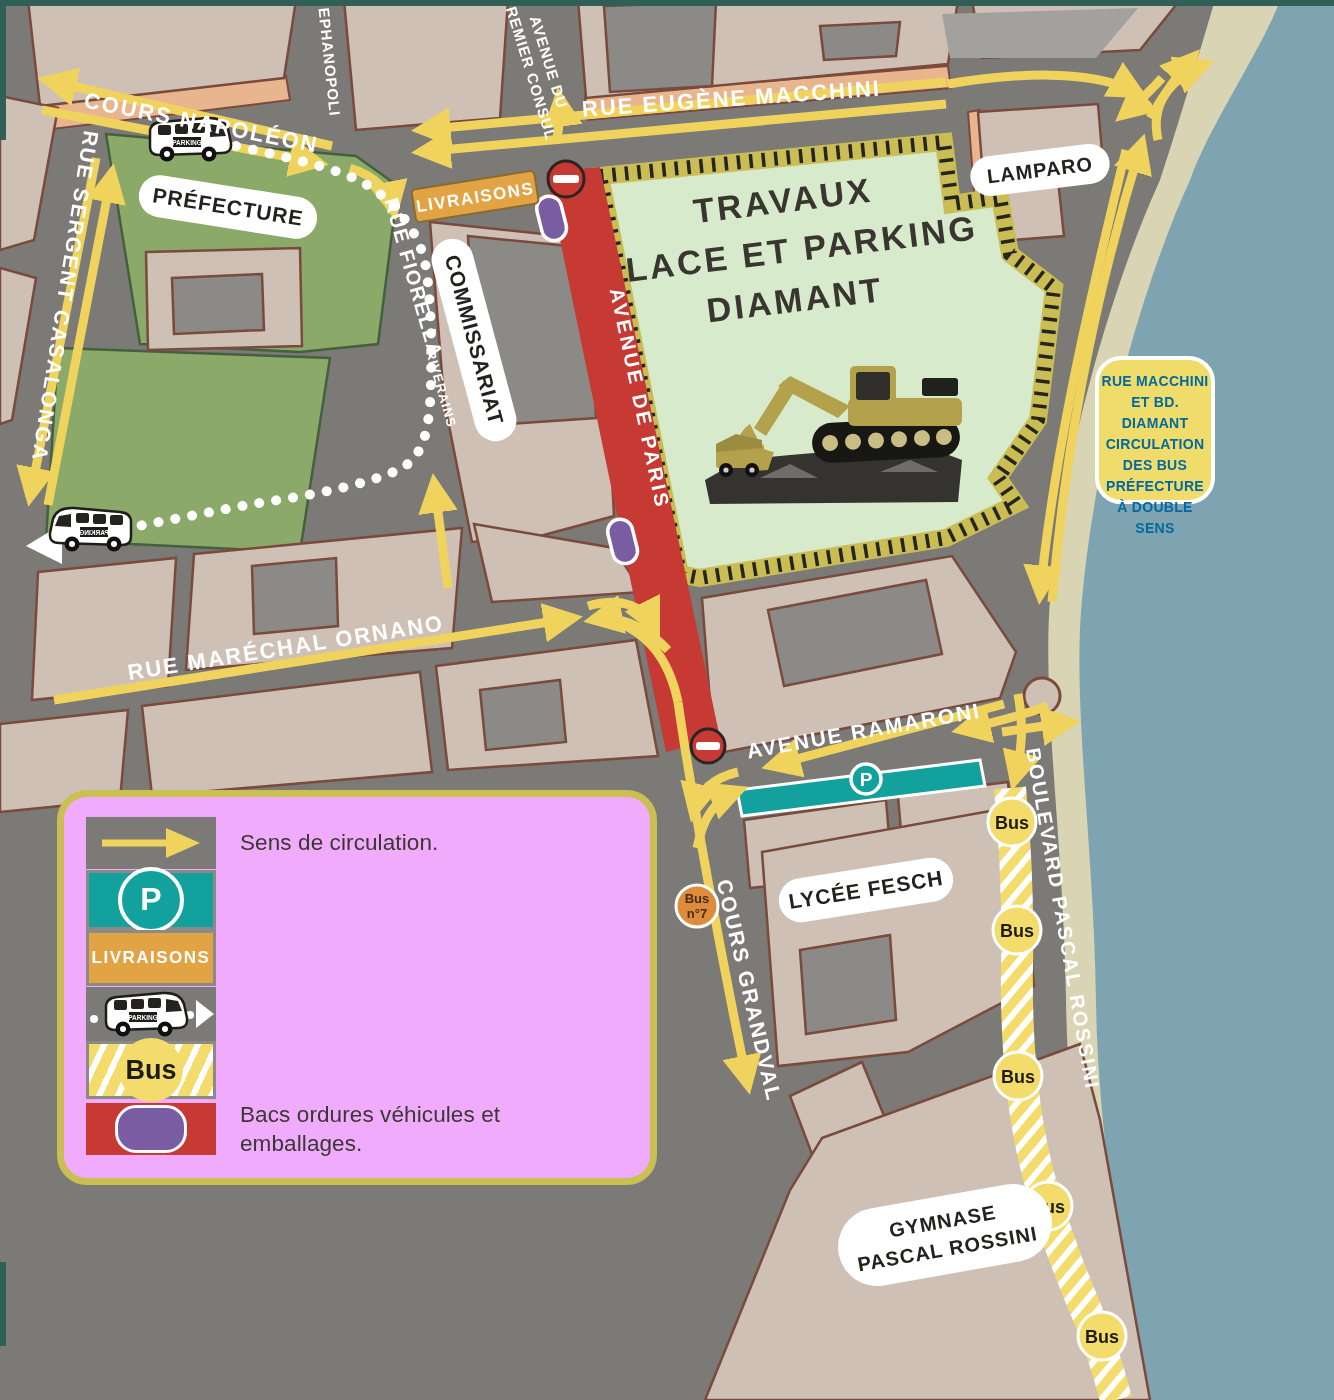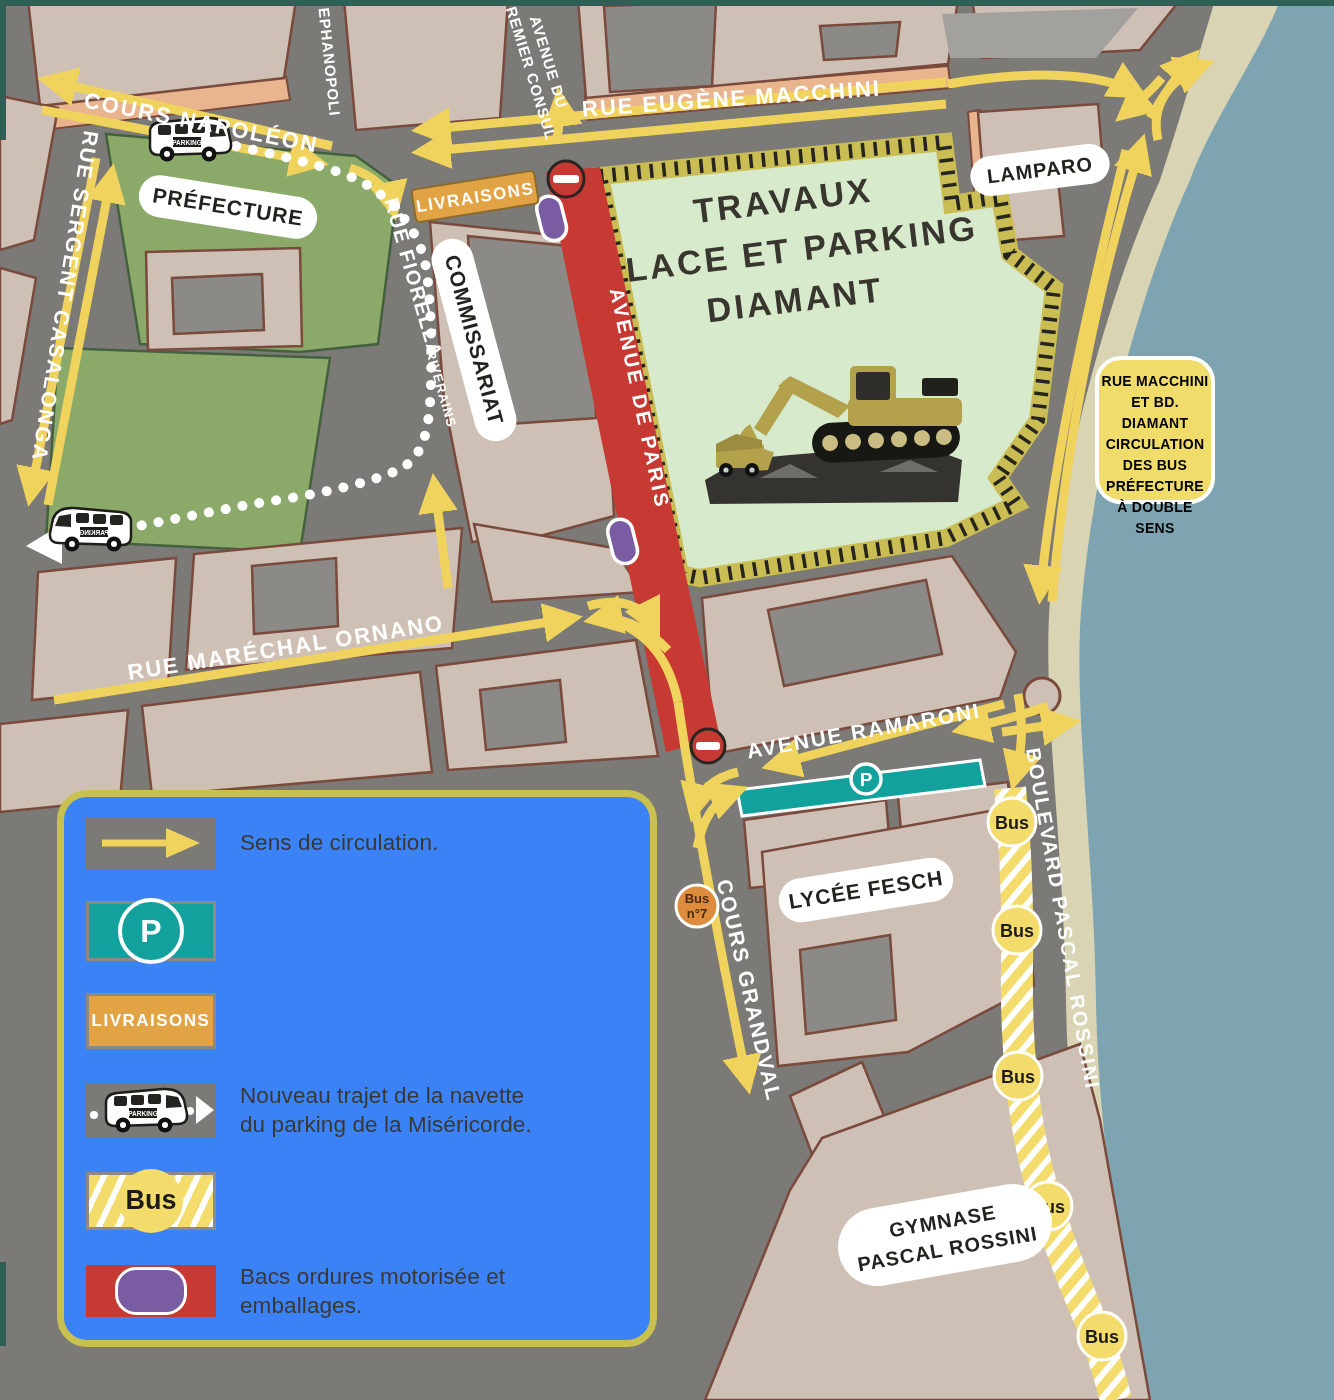--- a/index.html
+++ b/index.html
@@ -8,25 +8,25 @@
   .stage > svg{position:absolute;left:0;top:0;}
   svg text{font-family:"Liberation Sans",sans-serif;}
   .street{fill:#ffffff;font-weight:bold;}
   .pill-text{fill:#23221e;font-weight:bold;}
   .construction-title{fill:#38362f;font-weight:bold;letter-spacing:3px;}
 
   
   .notice{position:absolute;left:1095px;top:356px;width:120px;height:148px;
           background:#f0dc6a;border:4px solid #ffffff;border-radius:26px;
           box-sizing:border-box;padding-top:11px;text-align:center;
-          font-size:14px;font-weight:bold;color:#000000;line-height:21px;letter-spacing:.3px;}
+          font-size:14px;font-weight:bold;color:#0369a1;line-height:21px;letter-spacing:.3px;}
 
   
-  .legend{position:absolute;left:57px;top:790px;width:600px;height:557px;box-sizing:border-box;
-          background:#3b82f6;border:7px solid #c9c051;border-radius:30px;
+  .legend{position:absolute;left:57px;top:790px;width:600px;height:395px;box-sizing:border-box;
+          background:#f0abfc;border:7px solid #c9c051;border-radius:30px;
           padding:20px 22px;display:flex;flex-direction:column;justify-content:space-between;}
   .lg-row{display:flex;align-items:center;gap:24px;}
   .lg-sw{width:130px;flex:none;position:relative;box-sizing:border-box;display:flex;
          align-items:center;justify-content:center;overflow:visible;}
   .lg-label{font-size:22.5px;color:#3a3833;line-height:1.3;white-space:pre-line;letter-spacing:.1px;}
   .sw-direction{height:52px;background:#7b7a77;}
   .sw-red{height:56px;background:#c63a33;}
   .sw-teal{height:60px;background:#12a19d;border:3px solid #8b8a86;}
   .sw-orange{height:56px;background:#e2a344;border:3px solid #8b8a86;
              color:#fff;font-weight:bold;font-size:17px;letter-spacing:1.5px;}
@@ -338,32 +338,30 @@
 
   <div class="lg-row">
     <div class="lg-sw sw-gray">
       <svg width="130" height="54" viewBox="0 0 130 54">
         <circle cx="8" cy="32" r="4" fill="#fff"></circle>
         <circle cx="104" cy="28" r="4" fill="#fff"></circle>
         <use href="#van" transform="translate(18,4)"></use>
         <polygon points="110,13 128,27 110,41" fill="#fff"></polygon>
       </svg>
     </div>
-    <div class="lg-label">Nouveau trajet de la navette
-du parking de la Miséricorde.</div>
   </div>
 
   <div class="lg-row">
     <div class="lg-sw sw-bus">
       <div class="bus-circle">Bus</div>
     </div>
   </div>
 
   <div class="lg-row">
     <div class="lg-sw sw-red" style="height:52px;">
       <div class="bin-oval"></div>
     </div>
-    <div class="lg-label">Bacs ordures motorisée et emballages.</div>
+    <div class="lg-label">Bacs ordures véhicules et emballages.</div>
   </div>
 
 </div>
 
 </div>
 
 </body></html>

